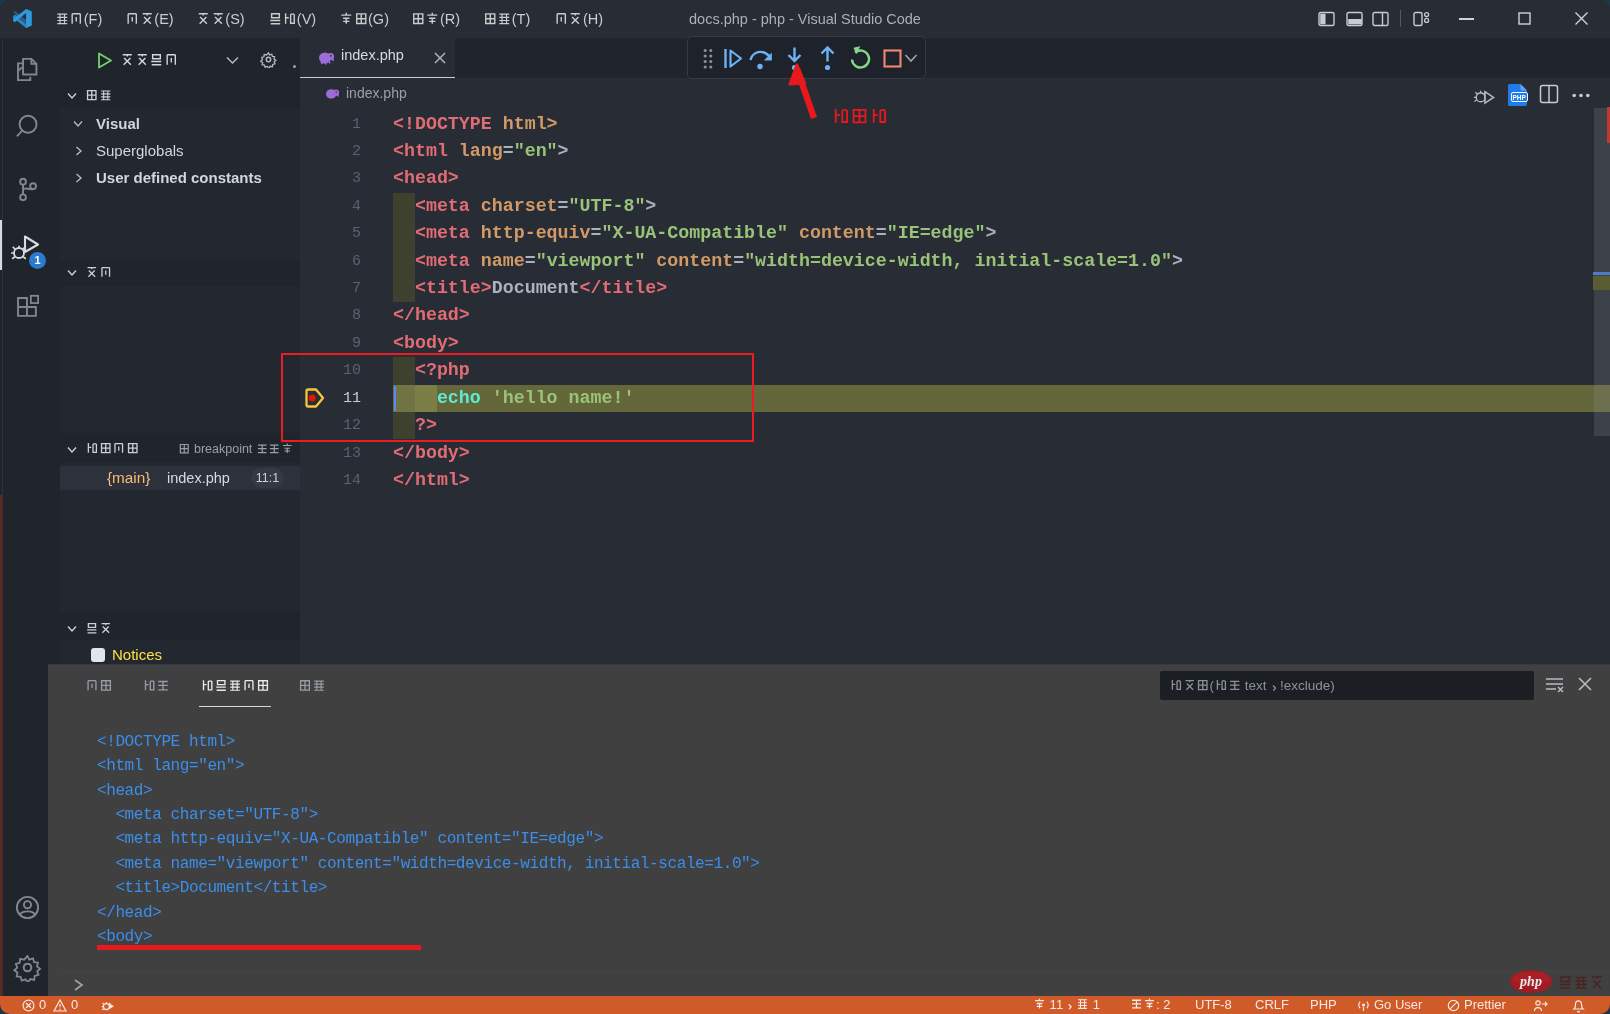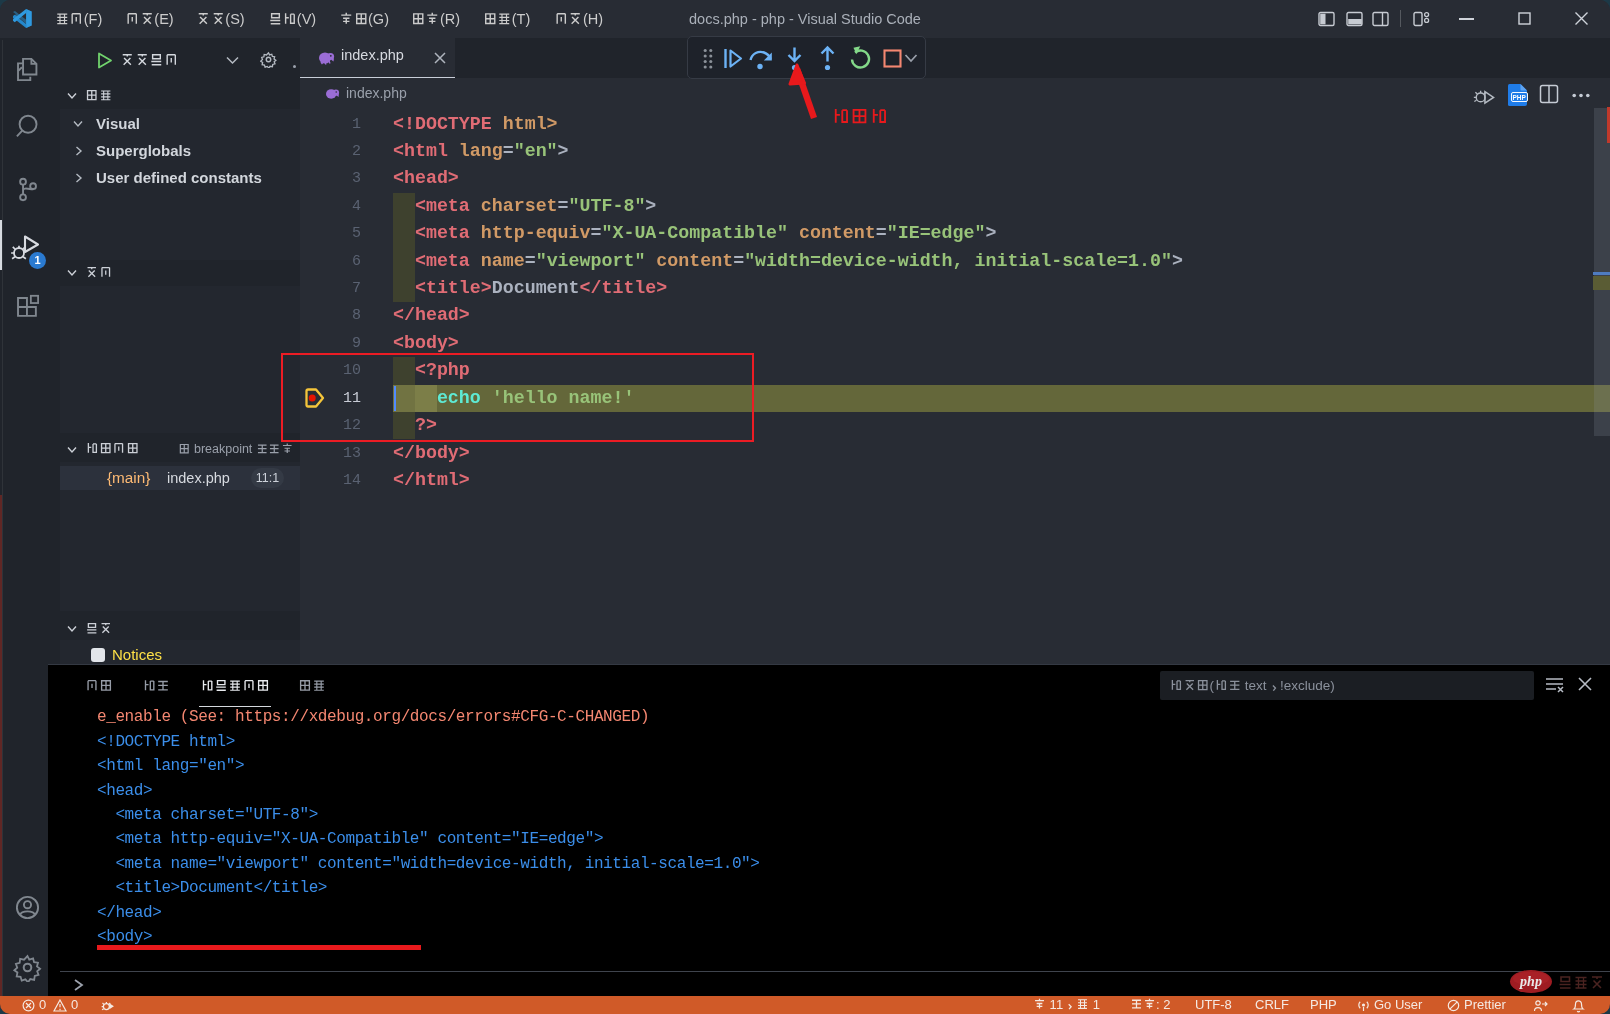--- a/index.html
+++ b/index.html
@@ -20,21 +20,21 @@
 
 #editor{position:absolute;left:300px;top:38px;width:1310px;height:626px;background:#282c34}
 #tabstrip{position:absolute;left:0;top:0;width:1310px;height:40px;background:#20242b}
 #tab1{position:absolute;left:0;top:0;width:155px;height:40px;background:#282c34;border-bottom:1.6px solid #c9ced8;color:#d7dae0;font-size:14.5px}
 #breadcrumb{position:absolute;left:0;top:40px;width:1310px;height:32px;color:#9aa0ab;font-size:14px}
 .cl{position:absolute;left:93px;height:28px;line-height:27.4px;font-family:"Liberation Mono",monospace;font-size:18.3px;font-weight:700;white-space:pre;color:#abb2bf}
 .ln{position:absolute;left:0;width:61px;height:28px;line-height:27.4px;font-family:"Liberation Mono",monospace;font-size:15px;color:#5a6272;text-align:right}
 .dbgi{position:absolute;top:7px;width:29px;height:29px}
 .t{color:#e06c75}.a{color:#d19a66}.s{color:#98c379}.k{color:#5eead4}.p{color:#abb2bf}
 
-#panel{position:absolute;left:48px;top:664px;width:1562px;height:332px;background:#000000;border-top:1px solid #343943}
+#panel{position:absolute;left:48px;top:664px;width:1562px;height:332px;background:#404040;border-top:1px solid #343943}
 .ptab{position:absolute;top:0;height:43px;line-height:43px;color:#969ca7;font-size:14px}
 .conline{position:absolute;left:49px;height:24.4px;line-height:24.4px;font-family:"Liberation Mono",monospace;font-size:16px;letter-spacing:-0.4px;white-space:pre;color:#3b8eea}
 
 #statusbar{position:absolute;left:0;top:996px;width:1610px;height:18px;background:#d05a28;color:#f5e9e2;font-size:13px}
 .sbi{position:absolute;top:0;height:18px;line-height:17px;white-space:nowrap}
 i.cj{display:inline-block;width:1em;height:1em;font-style:normal;position:relative;top:0.1em}
 i.cj svg{display:block;width:100%;height:100%}
 </style></head>
 <body>
 <svg width="0" height="0" style="position:absolute">
@@ -216,21 +216,21 @@
               <use href="#c8"></use>
             </svg></i></span>
       </div>
     <div class="pane" style="top:70.5px;height:151px">
       <div class="abs" style="left:12px;top:1px;width:228px;height:27px;line-height:27px;font-size:15px;font-weight:700;color:#d2d6dc">
           <svg class="chev" style="left:1px;top:9px" viewBox="0 0 10 10">
             <path d="M1,2.5L5,7L9,2.5" fill="none" stroke="#b4bac2" stroke-width="1.4"></path>
           </svg>
           <span style="position:absolute;left:24px">Visual</span>
         </div>
-      <div class="abs" style="left:12px;top:28px;width:228px;height:27px;line-height:27px;font-size:15px;font-weight:700;color:#d2d6dc">
+      <div class="abs" style="left:12px;top:28px;width:228px;height:27px;line-height:27px;font-size:15px;font-weight:400;color:#d2d6dc">
           <svg class="chev" style="left:2px;top:9px" viewBox="0 0 10 10">
             <path d="M2.5,1L7,5L2.5,9" fill="none" stroke="#b4bac2" stroke-width="1.4"></path>
           </svg>
           <span style="position:absolute;left:24px">Superglobals</span>
         </div>
       <div class="abs" style="left:12px;top:55px;width:228px;height:27px;line-height:27px;font-size:15px;font-weight:700;color:#d2d6dc">
           <svg class="chev" style="left:2px;top:9px" viewBox="0 0 10 10">
             <path d="M2.5,1L7,5L2.5,9" fill="none" stroke="#b4bac2" stroke-width="1.4"></path>
           </svg>
           <span style="position:absolute;left:24px">User defined constants</span>
@@ -476,21 +476,20 @@
             </svg></i> text<i class="cj"><svg viewBox="0 0 16 16">
               <use href="#c9"></use>
             </svg></i>!exclude)</span></div>
     <svg class="abs" style="left:1497px;top:11px" width="19" height="18" viewBox="0 0 19 18">
         <path d="M1,3h17 M1,8h17 M1,13h10" stroke="#b6bbc4" stroke-width="1.7"></path>
         <path d="M13,11l5,5 M18,11l-5,5" stroke="#b6bbc4" stroke-width="1.5"></path>
       </svg>
     <svg class="abs" style="left:1529px;top:11px" width="16" height="16" viewBox="0 0 16 16">
         <path d="M2,2L14,14 M14,2L2,14" stroke="#b6bbc4" stroke-width="1.6"></path>
       </svg>
-    <div class="conline" style="top:40.3px;color:#f48771">e_enable (See: https://xdebug.org/docs/errors#CFG-C-CHANGED)</div>
     <div class="conline" style="top:64.7px">&lt;!DOCTYPE html&gt;</div>
     <div class="conline" style="top:89.1px">&lt;html lang="en"&gt;</div>
     <div class="conline" style="top:113.5px">&lt;head&gt;</div>
     <div class="conline" style="top:137.9px">  &lt;meta charset="UTF-8"&gt;</div>
     <div class="conline" style="top:162.3px">  &lt;meta http-equiv="X-UA-Compatible" content="IE=edge"&gt;</div>
     <div class="conline" style="top:186.7px">  &lt;meta name="viewport" content="width=device-width, initial-scale=1.0"&gt;</div>
     <div class="conline" style="top:211.1px">  &lt;title&gt;Document&lt;/title&gt;</div>
     <div class="conline" style="top:235.5px">&lt;/head&gt;</div>
     <div class="conline" style="top:259.9px">&lt;body&gt;</div>
     <div class="abs" style="left:49px;top:280px;width:324px;height:5px;background:#e8191c"></div>

